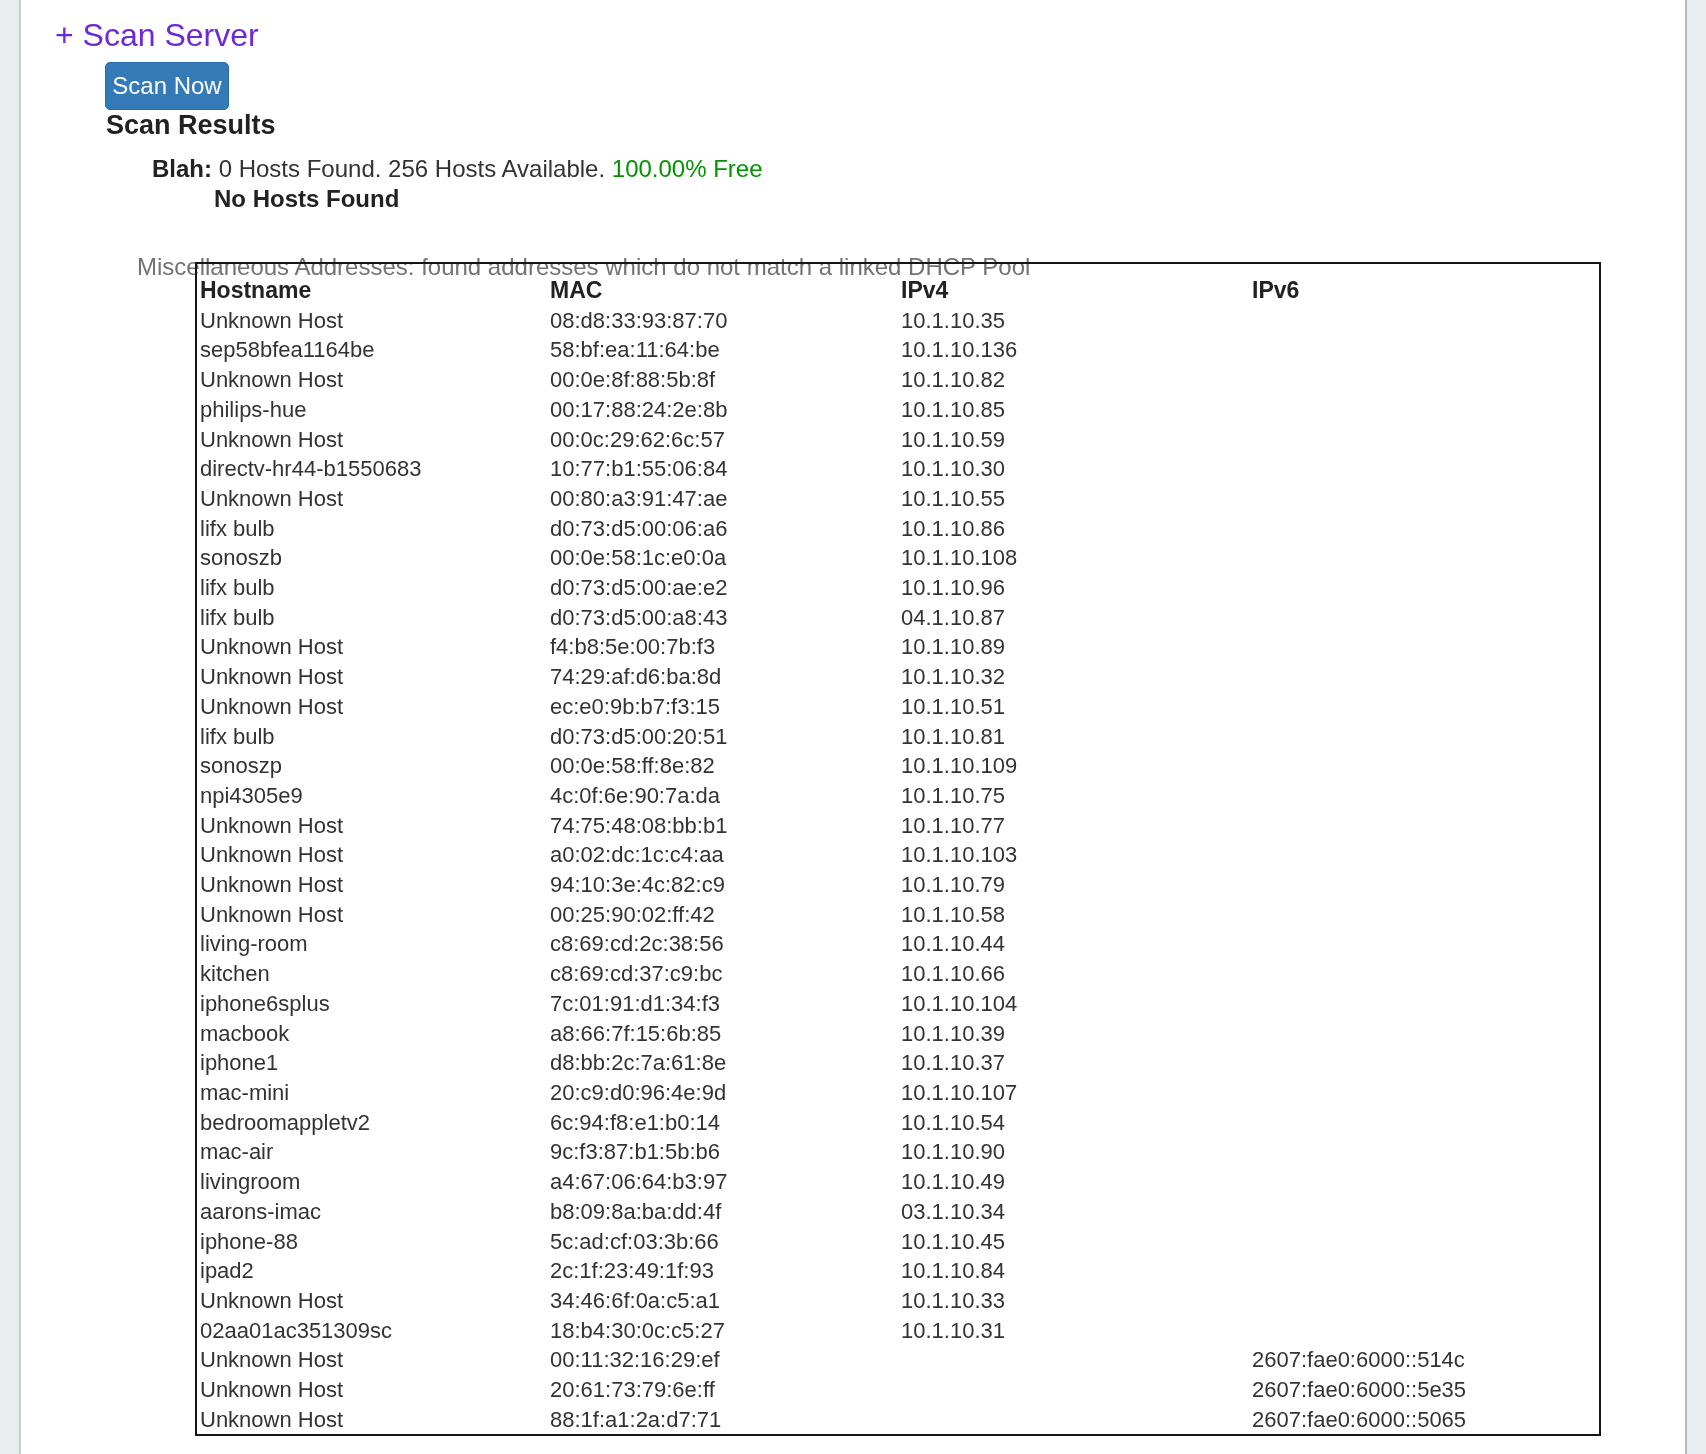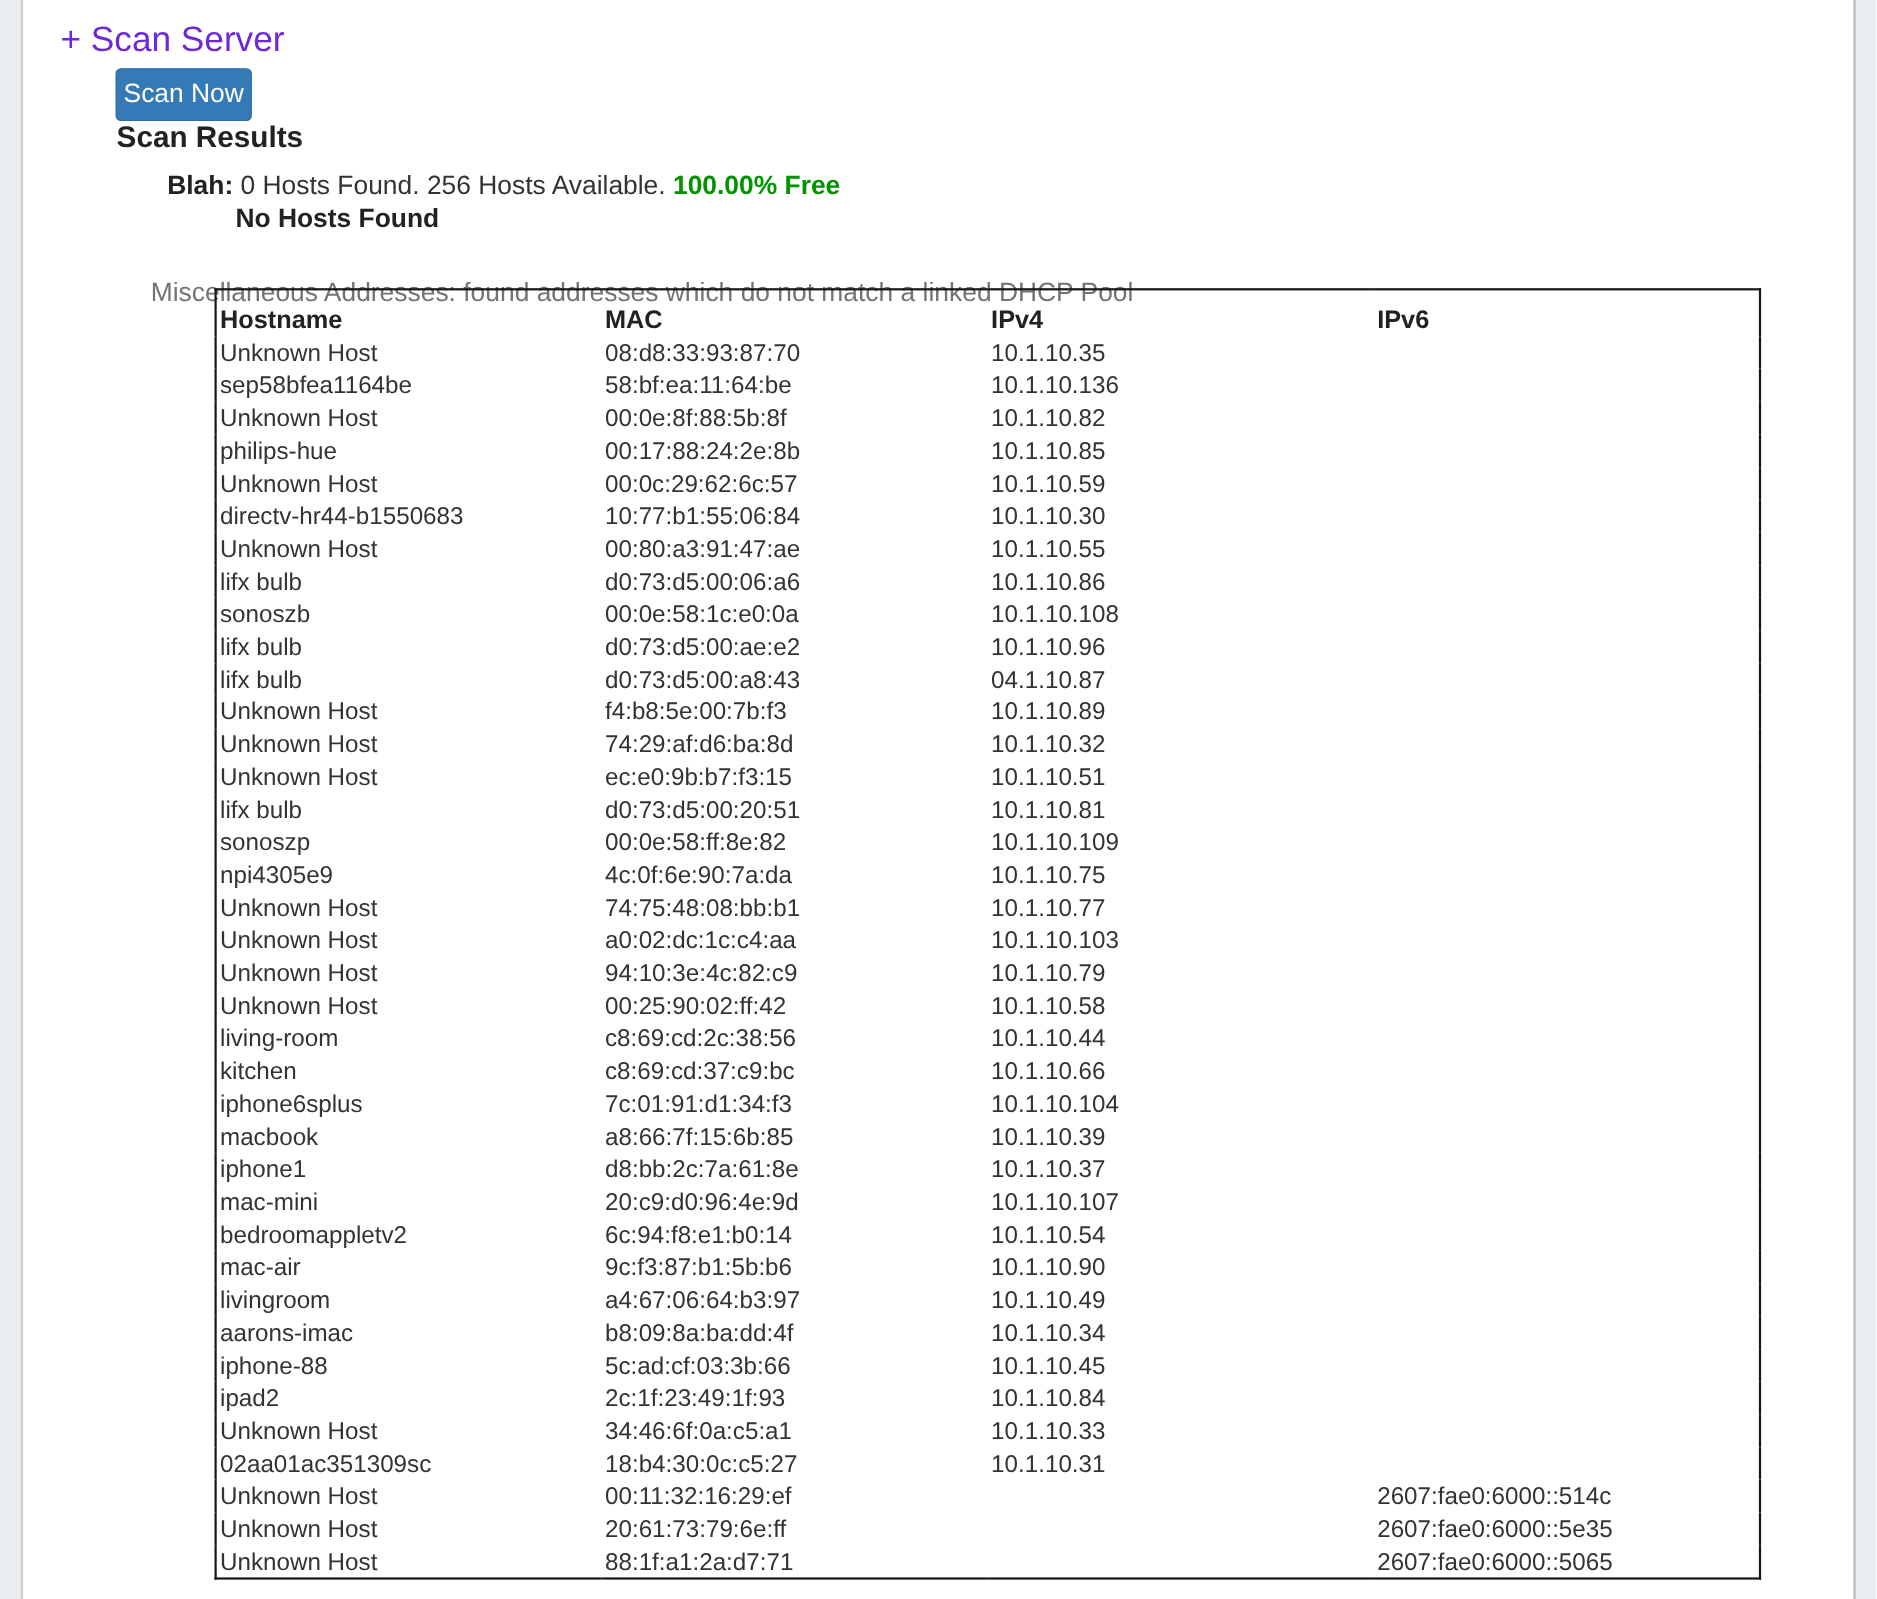--- a/index.html
+++ b/index.html
@@ -35,21 +35,21 @@
   .results-title {
     position:absolute; left:106px; top:110px;
     font-size:27px; font-weight:bold; color:#222;
     white-space:nowrap;
   }
   .summary-line {
     position:absolute; left:152px; top:155px;
     font-size:24px; color:#333; white-space:nowrap;
   }
   .summary-line .lbl { font-weight:bold; color:#222; }
-  .summary-line .free { font-weight:bold; color:#009400;text-align:right; }
+  .summary-line .free { font-weight:normal; color:#009400;text-align:right; }
   .no-hosts {
     position:absolute; left:197px; top:185px;
     font-size:24px; font-weight:bold; color:#222; white-space:nowrap;margin-left:17px;
   }
   .misc-heading {
     position:absolute; left:137px; top:229px;
     font-size:24px; font-weight:normal; color:#737373; white-space:nowrap;margin-top:24px;
   }
   table.scan-table {
     position:absolute; left:195px; top:262px;
@@ -277,21 +277,21 @@
         </tr>
         <tr>
           <td>livingroom</td>
           <td>a4:67:06:64:b3:97</td>
           <td>10.1.10.49</td>
           <td></td>
         </tr>
         <tr>
           <td>aarons-imac</td>
           <td>b8:09:8a:ba:dd:4f</td>
-          <td>10.1.10.34</td>
+          <td>03.1.10.34</td>
           <td></td>
         </tr>
         <tr>
           <td>iphone-88</td>
           <td>5c:ad:cf:03:3b:66</td>
           <td>10.1.10.45</td>
           <td></td>
         </tr>
         <tr>
           <td>ipad2</td>

